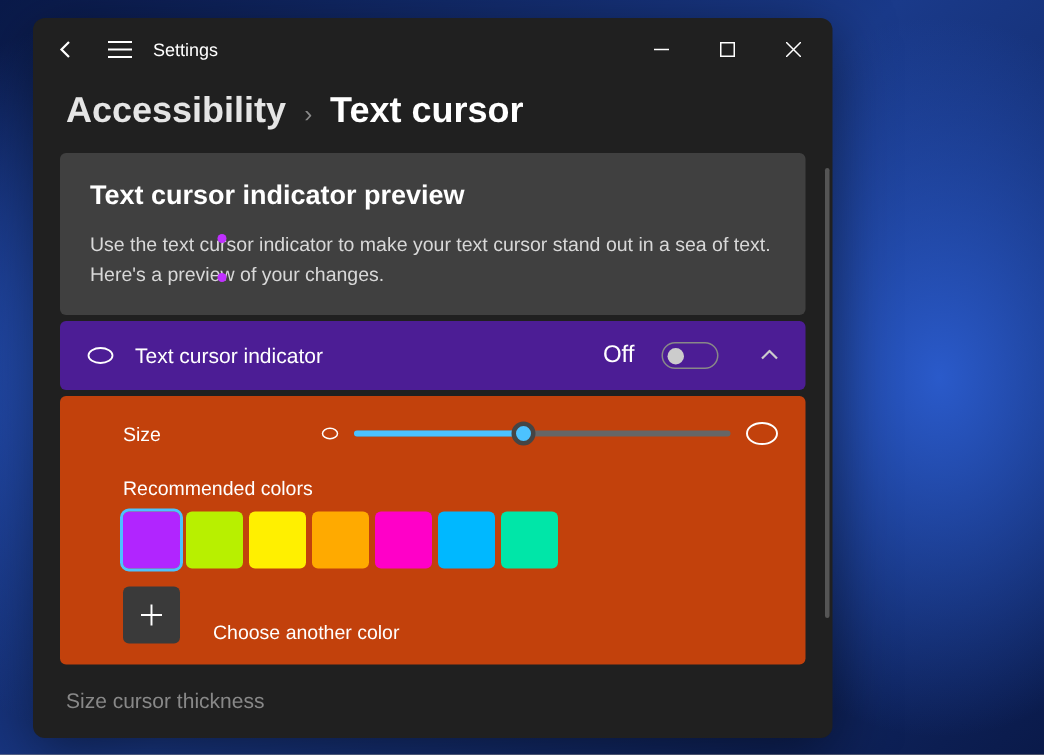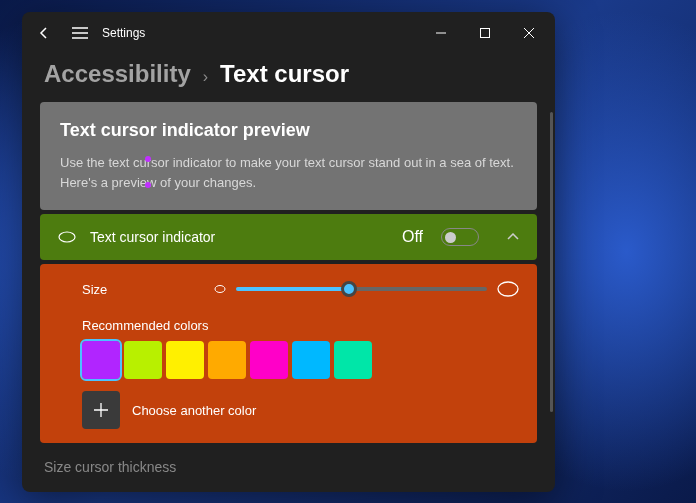--- a/index.html
+++ b/index.html
@@ -19,52 +19,52 @@
     box-shadow: 0 10px 40px rgba(0,0,0,0.5);
   }
   .titlebar {
     height: 42px; display: flex; align-items: center; padding: 0 4px;
   }
   .back-btn, .menu-btn { width: 36px; height: 36px; display:flex; align-items:center; justify-content:center; color:#fff; font-size:14px; }
   .app-title { font-size: 12px; margin-left: 4px; }
   .win-controls { margin-left: auto; display:flex; }
   .win-btn { width: 44px; height: 32px; display:flex; align-items:center; justify-content:center; font-size:12px; }
   .breadcrumb { padding: 6px 22px 14px; display:flex; align-items:baseline; gap: 12px; }
-  .breadcrumb .parent { font-size: 24px; font-weight: 600; color: #a3a3a3; }
+  .breadcrumb .parent { font-size: 24px; font-weight: 600; color: #e5e5e5; }
   .breadcrumb .chev { color: #8a8a8a; font-size: 16px; }
   .breadcrumb .current { font-size: 24px; font-weight: 600; color: #fff; }
   .scroll { flex:1; overflow:hidden; padding: 0 18px 0 18px; display:flex; flex-direction:column; gap:4px; position:relative;}
-  .card { background: #737373; border-radius: 4px; padding: 18px 20px; }
+  .card { background: #404040; border-radius: 4px; padding: 18px 20px; }
   .preview-title { font-size: 18px; font-weight: 600; margin-bottom: 12px; }
   .preview-text { font-size: 13px; color: #d8d8d8; line-height: 1.5; position:relative;}
   .cursor-ind { position:absolute; left:85px; top:3px; width:6px; height:32px; pointer-events:none;}
   .cursor-ind::before{content:"";position:absolute;left:0;top:0;width:6px;height:6px;background:#c030ff;border-radius:50%;}
   .cursor-ind::after{content:"";position:absolute;left:0;bottom:0;width:6px;height:6px;background:#c030ff;border-radius:50%;}
-  .setting-row { background:#4d7c0f; border-radius:4px; padding: 14px 18px; display:flex; align-items:center; gap:14px; }
+  .setting-row { background:#4c1d95; border-radius:4px; padding: 14px 18px; display:flex; align-items:center; gap:14px; }
   .icon-cursor { width:18px; height:14px;}
   .setting-label { font-size: 14px; flex:1;}
   .toggle-off { font-size: 16px; margin-right:4px;text-align:right;}
   .toggle { width: 38px; height: 18px; border: 1px solid #888; border-radius: 10px; position:relative;}
   .toggle::after{content:"";position:absolute;left:3px;top:2.5px;width:11px;height:11px;background:#ccc;border-radius:50%;}
   .chev-up { font-size:13px; margin-left:14px; color:#ccc;}
   .sub-card { background:#c2410c; border-radius:4px; padding: 14px 18px; display:flex; flex-direction:column; gap:18px;}
   .size-row { display:flex; align-items:center; gap:16px;}
   .size-label { font-size: 13px; flex:0 0 140px; padding-left:24px;}
   .slider-wrap { flex:1; display:flex; align-items:center; gap:10px;}
   .ind-small{width:12px;height:12px;}
   .ind-large{width:22px;height:22px;}
   .slider { flex:1; height:4px; background:#666; border-radius:2px; position:relative;}
   .slider-fill{position:absolute;left:0;top:0;height:100%;width:45%;background:#4cc2ff;border-radius:2px;}
   .slider-thumb{position:absolute;left:45%;top:50%;transform:translate(-50%,-50%);width:16px;height:16px;background:#4cc2ff;border:3px solid #454545;border-radius:50%;}
   .colors-section{padding-left:24px;}
   .colors-label{font-size:13px; margin-bottom:8px;}
   .swatches{display:flex;gap:4px;}
   .swatch{width:38px;height:38px;border-radius:4px;}
   .swatch.sel{outline:2px solid #4cc2ff;}
-  .choose-row{margin-top:12px; display:flex; align-items:center; gap:12px;}
+  .choose-row{margin-top:12px; display:flex; align-items:flex-end; gap:22px;}
   .plus-btn{width:38px;height:38px;background:#3a3a3a;border-radius:4px;display:flex;align-items:center;justify-content:center;font-size:18px;color:#fff;}
   .choose-label{font-size:13px;}
   .next-heading{padding:12px 4px 0;font-size:14px;color:#888;}
   .scrollbar{position:absolute;right:2px;top:100px;width:3px;height:300px;background:#555;border-radius:2px;}
   svg{display:block;}
 </style>
 </head>
 <body>
 
 <div class="wave"></div>

